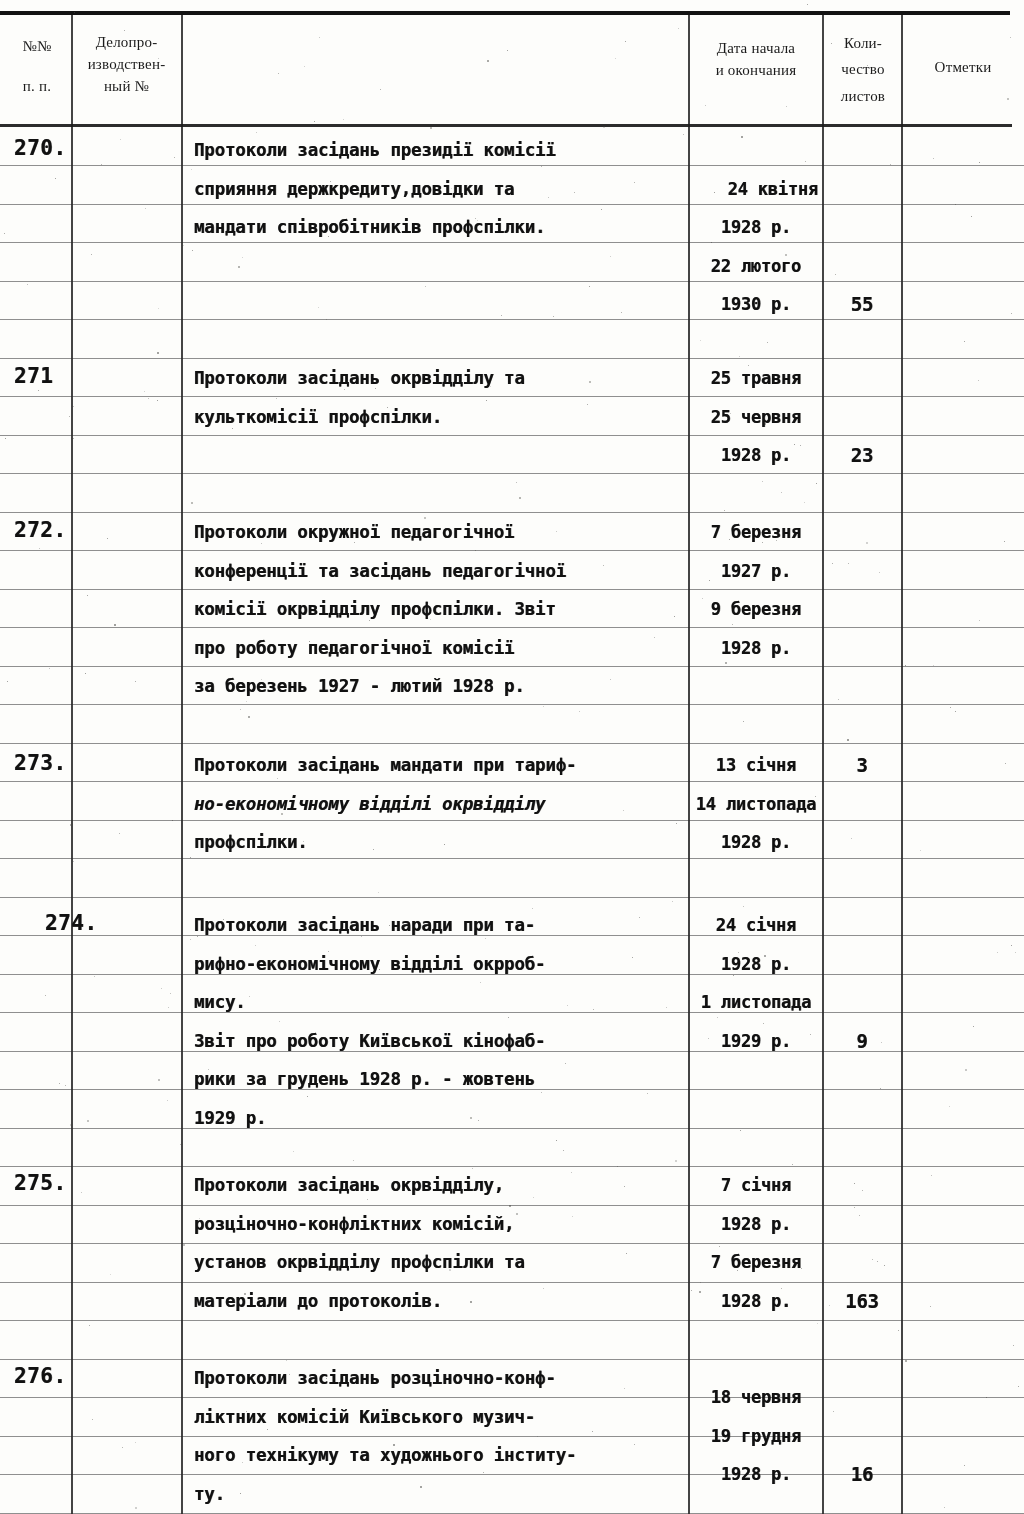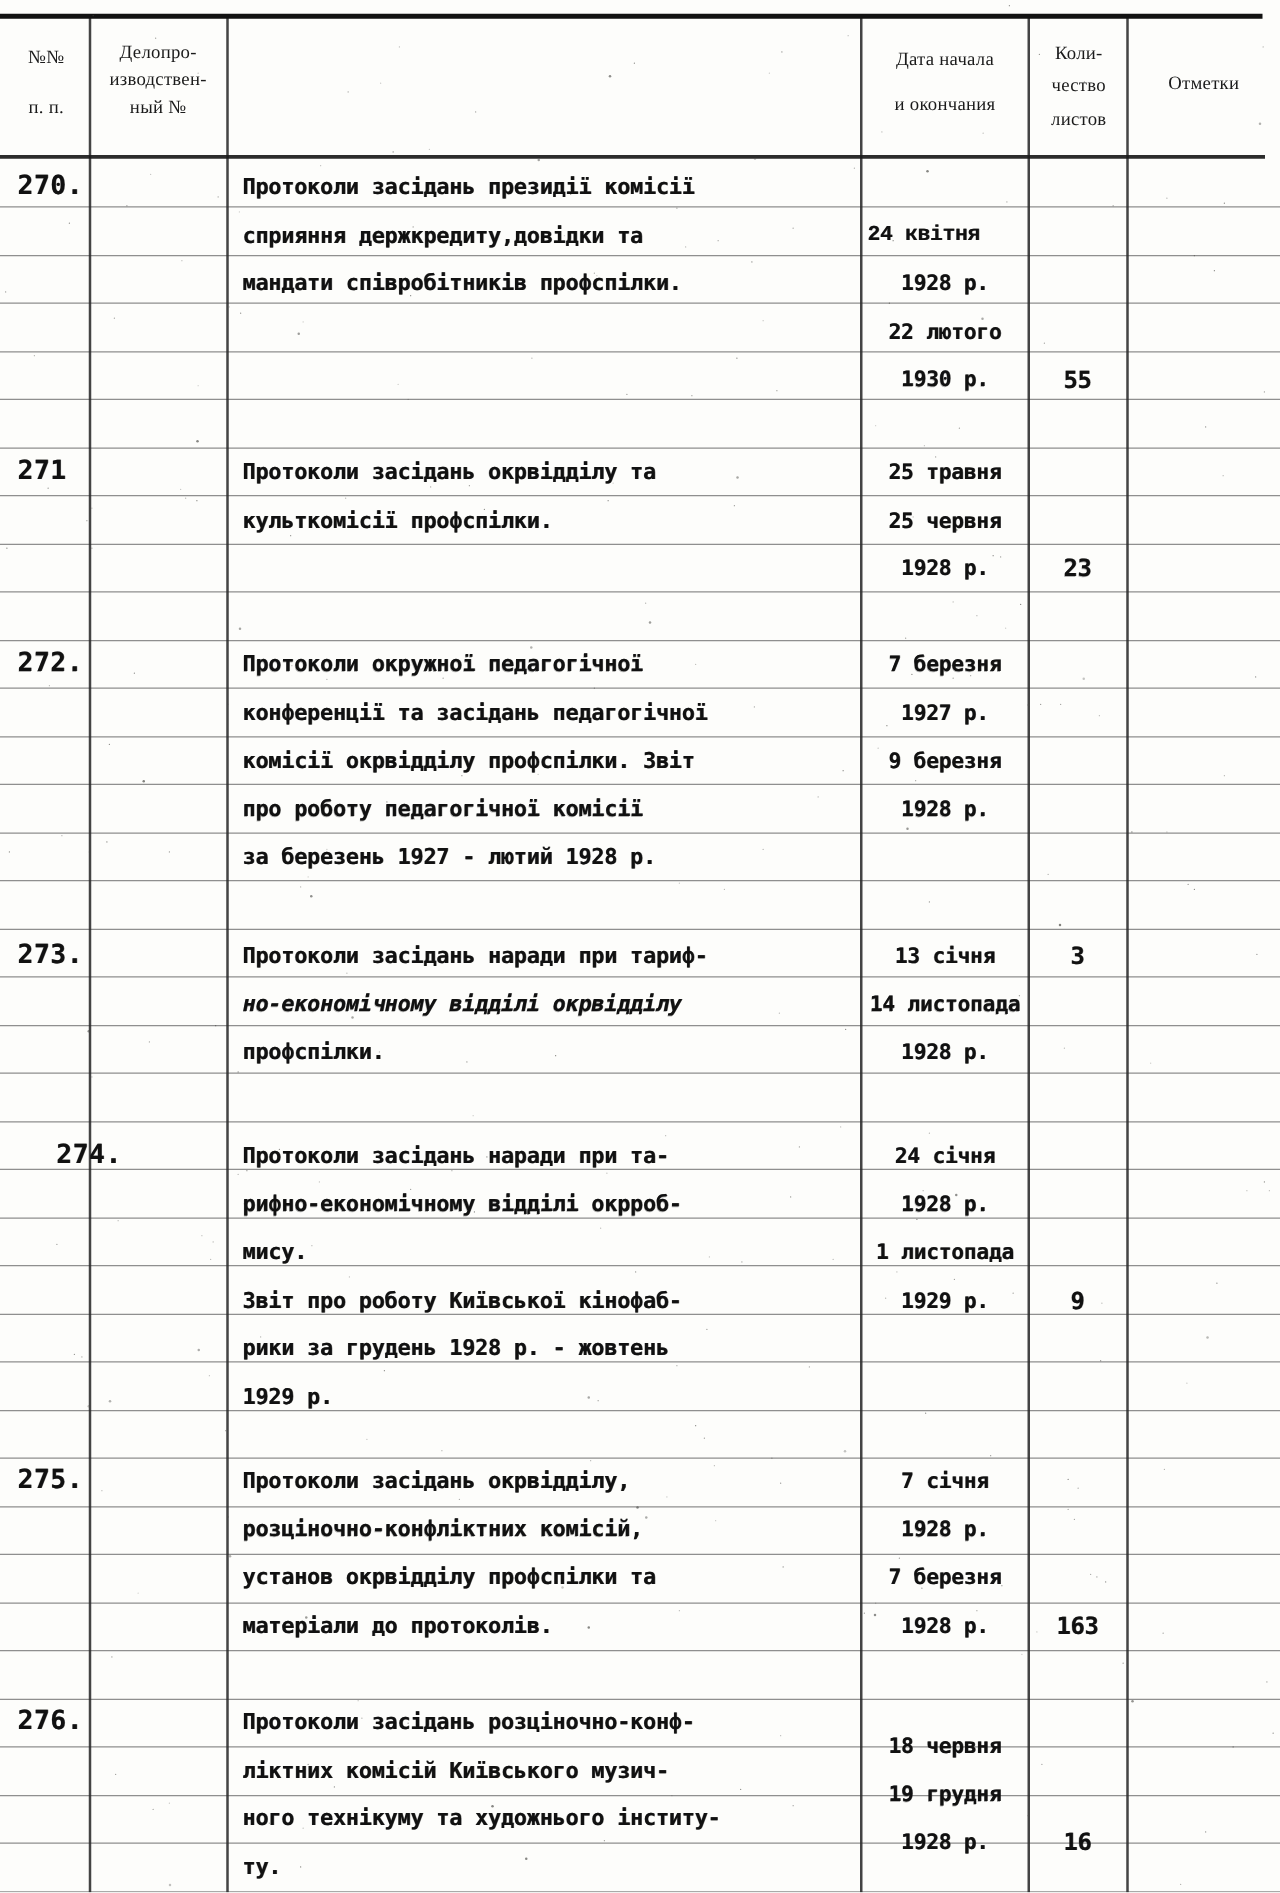--- a/index.html
+++ b/index.html
@@ -82,21 +82,21 @@
     color: #1b1b1b;
     font-family: "Liberation Serif", serif;
     line-height: 1.45;
     letter-spacing: .2px;
   }
   .hdr-num   { left: 4px;   top: 36px;  width: 66px;  font-size: 15px; }
   .hdr-num .l2 { display:block; margin-top: 18px; }
   .hdr-delo  { left: 74px;  top: 32px;  width: 105px; font-size: 15px; }
   .hdr-name  { left: 185px; top: 57px;  width: 500px; font-size: 16px; }
   .hdr-date  { left: 692px; top: 38px;  width: 128px; font-size: 15px; }
-  .hdr-date .l2 { display:block; margin-top: 14px; }
+  .hdr-date .l2 { display:block; }
   .hdr-kol   { left: 826px; top: 30px;  width: 74px;  font-size: 15px; line-height: 1.75; }
   .hdr-otm   { left: 906px; top: 57px;  width: 114px; font-size: 15px; }
 
   
   .tw {
     position: absolute;
     z-index: 7;
     font-family: "DejaVu Sans Mono", monospace;
     font-weight: bold;
     font-size: 17.5px;
@@ -185,21 +185,21 @@
 чество
 листов</div>
 
   <div class="hdr hdr-otm">Отметки</div>
 
   <div id="body-layer">
       <div class="tw num" style="left: 14px; top: 136px;">270.</div>
       <div class="tw" style="left: 194px; top: 140px;">Протоколи засідань президії комісії</div>
       <div class="tw" style="left: 194px; top: 178.5px;">сприяння держкредиту,довідки та</div>
       <div class="tw" style="left: 194px; top: 217px;">мандати співробітників профспілки.</div>
-      <div class="tw date" style="left: 694px; width: 124px; text-align: left; top: 178.5px; font-family: Liberation Mono, monospace;">24 квітня</div>
+      <div class="tw date" style="left: 694px; width: 124px; text-align: right; top: 178.5px;">24 квітня</div>
       <div class="tw date" style="left: 694px; width: 124px; text-align: center; top: 217px;">1928 р.</div>
       <div class="tw date" style="left: 694px; width: 124px; text-align: center; top: 255.5px;">22 лютого</div>
       <div class="tw date" style="left: 694px; width: 124px; text-align: center; top: 294px;">1930 р.</div>
       <div class="tw cnt" style="left: 826px; width: 72px; text-align: center; top: 293px;">55</div>
       <div class="tw num" style="left: 14px; top: 364px;">271</div>
       <div class="tw" style="left: 194px; top: 368px;">Протоколи засідань окрвідділу та</div>
       <div class="tw" style="left: 194px; top: 406.5px;">культкомісії профспілки.</div>
       <div class="tw date" style="left: 694px; width: 124px; text-align: center; top: 368px;">25 травня</div>
       <div class="tw date" style="left: 694px; width: 124px; text-align: center; top: 406.5px;">25 червня</div>
       <div class="tw date" style="left: 694px; width: 124px; text-align: center; top: 445px;">1928 р.</div>
@@ -208,21 +208,21 @@
       <div class="tw" style="left: 194px; top: 522px;">Протоколи окружної педагогічної</div>
       <div class="tw" style="left: 194px; top: 560.5px;">конференції та засідань педагогічної</div>
       <div class="tw" style="left: 194px; top: 599px;">комісії окрвідділу профспілки. Звіт</div>
       <div class="tw" style="left: 194px; top: 637.5px;">про роботу педагогічної комісії</div>
       <div class="tw" style="left: 194px; top: 676px;">за березень 1927 - лютий 1928 р.</div>
       <div class="tw date" style="left: 694px; width: 124px; text-align: center; top: 522px;">7 березня</div>
       <div class="tw date" style="left: 694px; width: 124px; text-align: center; top: 560.5px;">1927 р.</div>
       <div class="tw date" style="left: 694px; width: 124px; text-align: center; top: 599px;">9 березня</div>
       <div class="tw date" style="left: 694px; width: 124px; text-align: center; top: 637.5px;">1928 р.</div>
       <div class="tw num" style="left: 14px; top: 751px;">273.</div>
-      <div class="tw" style="left: 194px; top: 755px;">Протоколи засідань наради при тариф-</div>
+      <div class="tw" style="left: 194px; top: 755px;">Протоколи засідань мандати при тариф-</div>
       <div class="tw" style="left: 194px; top: 793.5px; font-style: italic;">но-економічному відділі окрвідділу</div>
       <div class="tw" style="left: 194px; top: 832px;">профспілки.</div>
       <div class="tw date" style="left: 694px; width: 124px; text-align: center; top: 755px;">13 січня</div>
       <div class="tw date" style="left: 694px; width: 124px; text-align: center; top: 793.5px;">14 листопада</div>
       <div class="tw date" style="left: 694px; width: 124px; text-align: center; top: 832px;">1928 р.</div>
       <div class="tw cnt" style="left: 826px; width: 72px; text-align: center; top: 754px;">3</div>
       <div class="tw num" style="left: 14px; top: 911px; margin-left: 31px;">274.</div>
       <div class="tw" style="left: 194px; top: 915px;">Протоколи засідань наради при та-</div>
       <div class="tw" style="left: 194px; top: 953.5px;">рифно-економічному відділі окрроб-</div>
       <div class="tw" style="left: 194px; top: 992px;">мису.</div>

